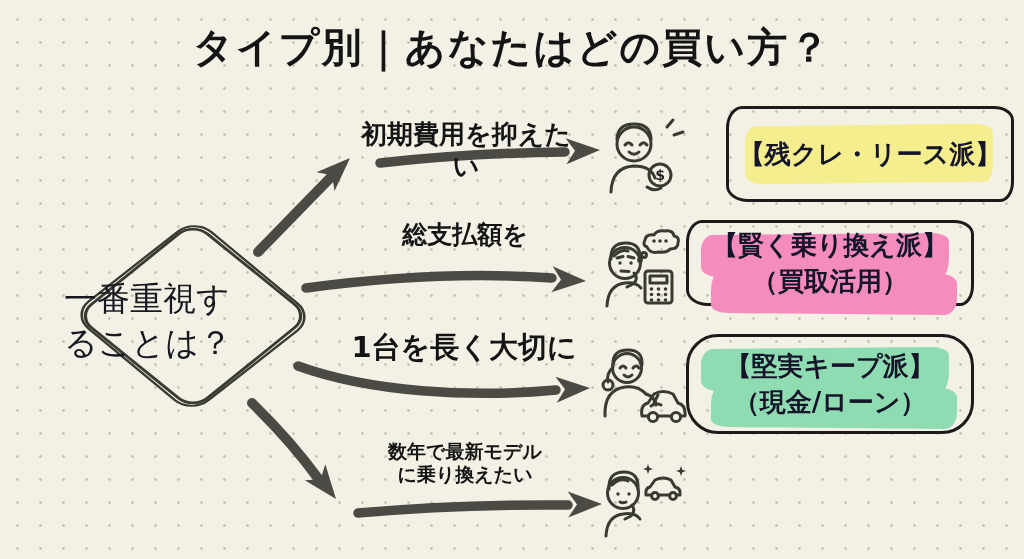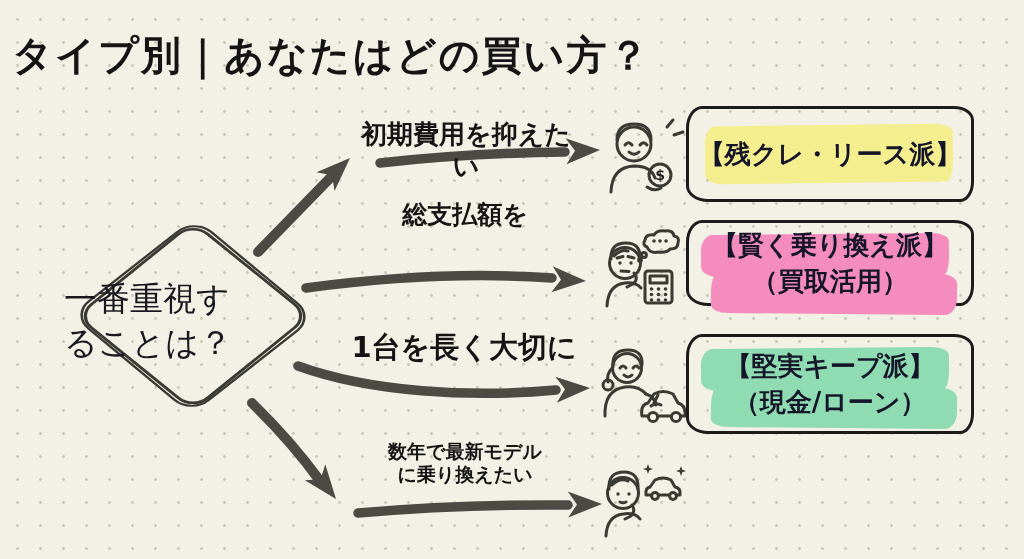--- a/index.html
+++ b/index.html
@@ -5,61 +5,61 @@
   html,body{margin:0;padding:0;background:#e9e6db;}
   .stage{
     position:relative;width:1024px;height:559px;overflow:hidden;
     background-color:#f3f0e5;
     background-image:radial-gradient(circle,#cbc7b6 1.3px,rgba(0,0,0,0) 1.5px);
     background-size:23px 23px;background-position:6px 8px;
     font-family:"DejaVu Sans","Liberation Sans",sans-serif;
     color:#1c1c1c;
   }
   .title{
-    position:absolute;top:16px;left:0;right:0;margin:12px;
-    text-align:left;font-size:40px;font-weight:800;letter-spacing:2px;color:#141414;
+    position:absolute;top:16px;left:0;right:0;margin:4px;
+    text-align:center;font-size:40px;font-weight:800;letter-spacing:2px;color:#141414;
   }
   .arrows{position:absolute;left:0;top:0;width:1024px;height:559px;pointer-events:none;}
   .arrows path.shaft{fill:none;stroke:#4b4a45;stroke-linecap:round;}
   .arrows path.head{fill:#4b4a45;stroke:none;}
 
   .diamond{position:absolute;left:64px;top:213px;width:258px;height:206px;}
   .diamond svg{position:absolute;inset:0;}
   .diamond rect{fill:none;stroke:#3a3a35;}
   .q-text{
     position:absolute;left:0;top:64px;width:258px;text-align:left;
     font-size:33px;font-weight:400;line-height:1.32;color:#17171f;
   }
   .q-text span{display:block;}
 
   .cond{position:absolute;text-align:center;font-weight:700;color:#141414;line-height:1.22;}
   .cond span{display:block;}
   .c1{left:348px;top:119px;width:236px;font-size:26px;}
-  .c2{left:350px;top:200px;width:230px;font-size:25px;}
+  .c2{left:350px;top:220px;width:230px;font-size:25px;}
   .c3{left:336px;top:330px;width:256px;font-size:29px;}
   .c4{left:342px;top:440px;width:246px;font-size:19px;}
 
   .illus{position:absolute;width:92px;height:92px;}
   .illus path,.illus circle,.illus rect{fill:none;stroke:#3a3a35;stroke-width:3;stroke-linecap:round;stroke-linejoin:round;}
   .illus .fill{fill:#3a3a35;stroke:none;}
   .illus .wheel{fill:#f3f0e5;}
   .illus text{stroke:none;fill:#1c1c1c;font-size:14px;font-weight:700;text-anchor:middle;}
   .i1{left:595px;top:112px;}
   .i2{left:595px;top:226px;}
   .i3{left:595px;top:340px;}
   .i4{left:595px;top:456px;}
 
   .rbox{
     position:absolute;left:686px;width:288px;box-sizing:border-box;
     border:3.5px solid #1b1b1b;
     border-radius:16px 20px 14px 22px / 22px 14px 20px 16px;
   }
-  .b1{top:106px;height:96px;}
+  .b1{top:106px;height:96px;margin-left:40px;}
   .b2{top:220px;height:86px;}
-  .b3{top:334px;height:100px;}
+  .b3{top:334px;height:100px;border-radius:32px;}
   .b4{top:452px;height:96px;}
   .marker{position:absolute;z-index:0;}
   .m-single{left:16px;right:18px;top:16px;height:58px;
     border-radius:10px 20px 8px 18px / 18px 8px 20px 10px;transform:rotate(-0.7deg);}
   .m-top{left:12px;right:22px;top:11px;height:42px;
     border-radius:12px 18px 6px 16px / 16px 8px 18px 10px;transform:rotate(-0.5deg);}
   .m-bot{left:22px;right:14px;top:50px;height:41px;
     border-radius:8px 16px 12px 18px / 18px 10px 16px 8px;transform:rotate(0.5deg);}
   .rtext{
     position:relative;z-index:1;height:100%;display:flex;flex-direction:column;

